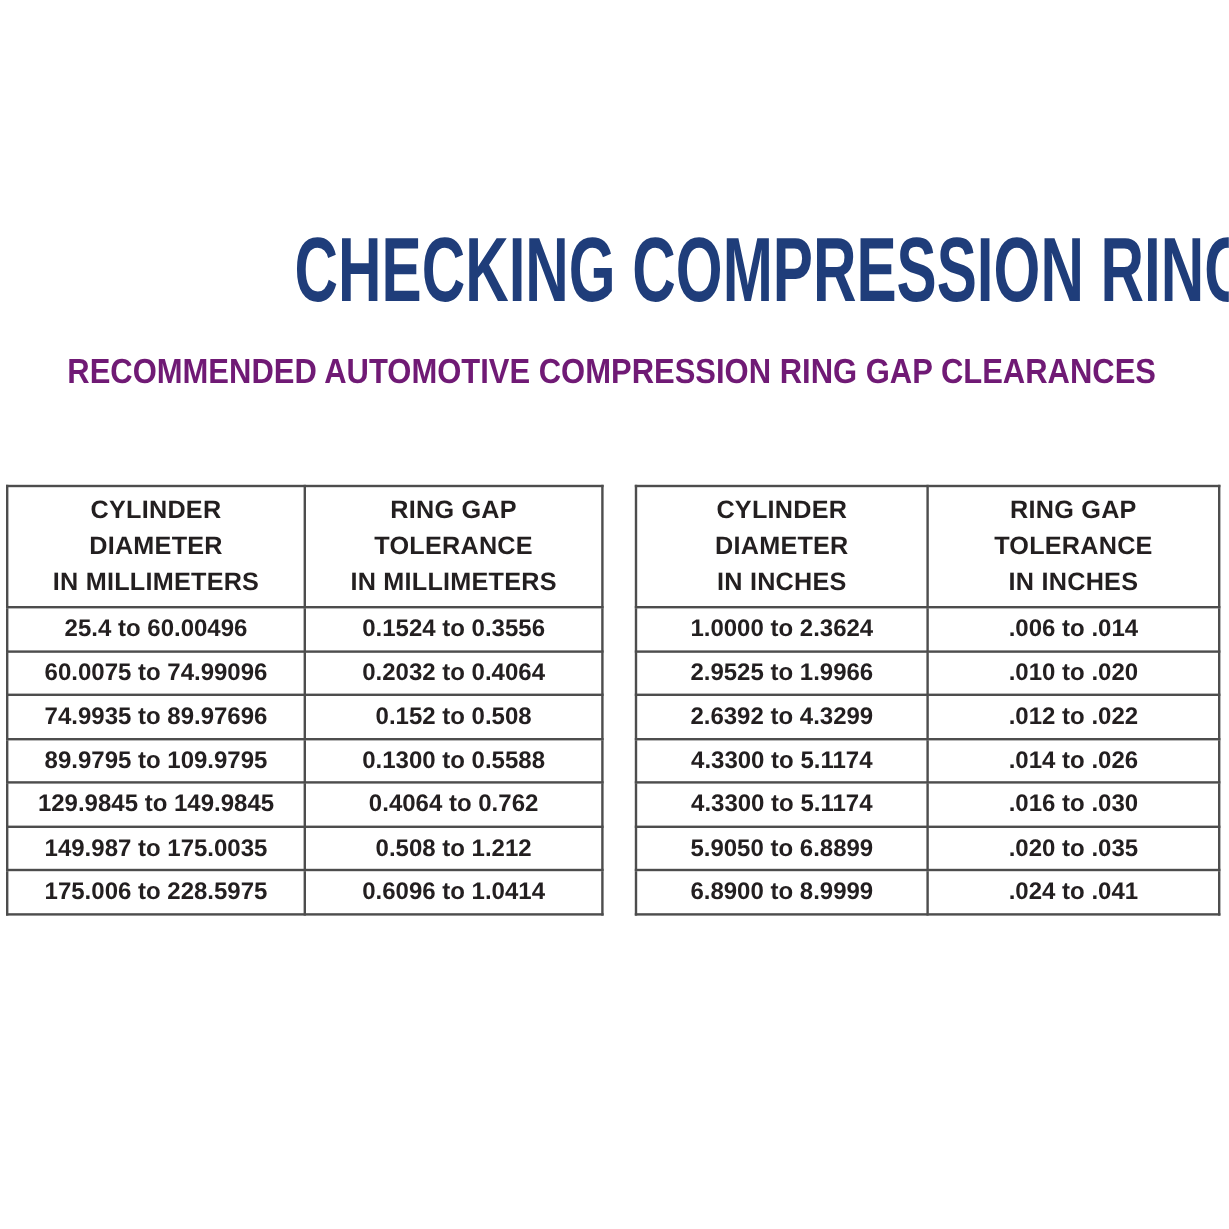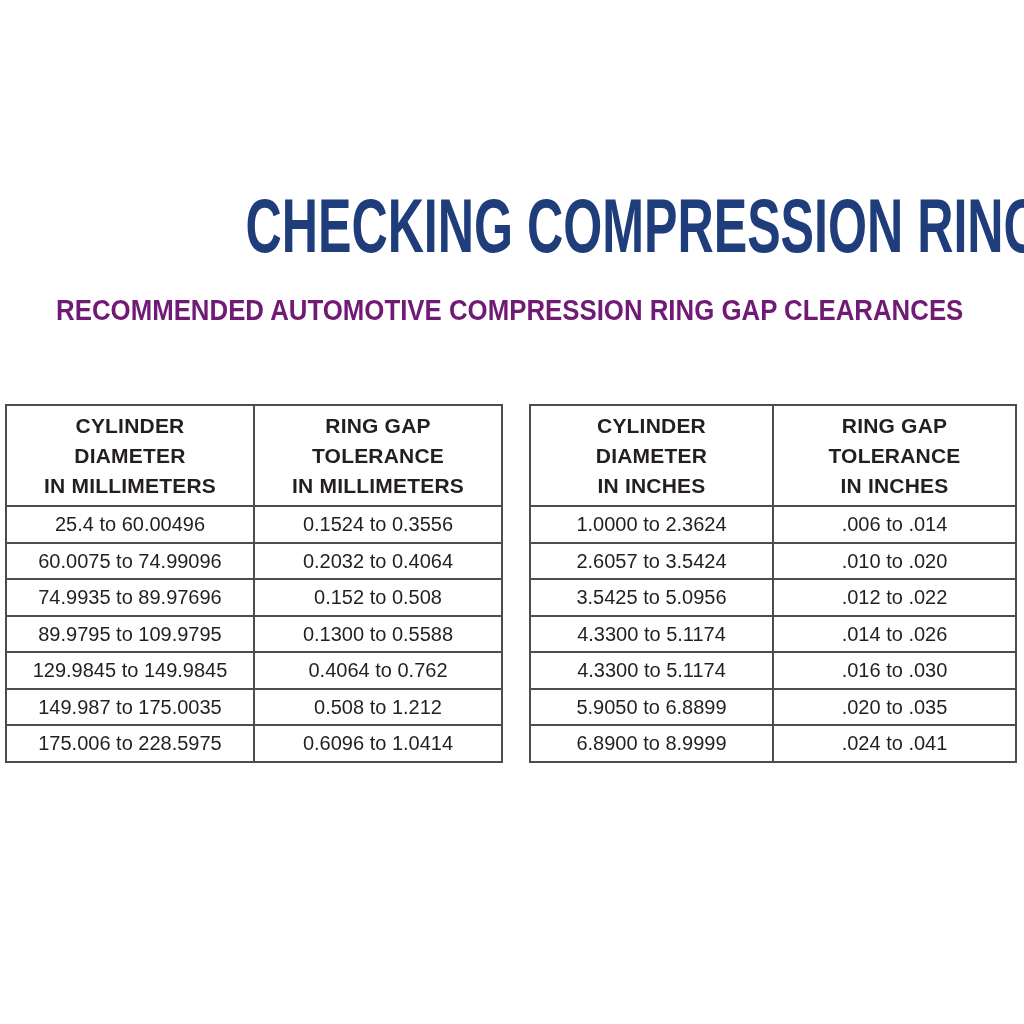--- a/index.html
+++ b/index.html
@@ -75,21 +75,21 @@
     height: 101px;
     font-size: 21px;
     font-weight: bold;
     line-height: 30px;
     white-space: pre-line;
     letter-spacing: 0.2px;
   }
   table.spec td {
     height: 36.5px;
     font-size: 20px;
-    font-weight: normal;
+    font-weight: bold;
     line-height: 22px;
   }
 </style>
 </head>
 <body>
 
 <div class="page">
 
   <h1 class="title"><span class="squeeze">CHECKING COMPRESSION RING GAPS</span></h1>
 
@@ -150,25 +150,25 @@
 TOLERANCE
 IN INCHES</th>
         </tr>
       </thead>
       <tbody>
         <tr>
           <td>1.0000 to 2.3624</td>
           <td>.006 to .014</td>
         </tr>
         <tr>
-          <td>2.6057 to 3.5424</td>
+          <td>2.9525 to 1.9966</td>
           <td>.010 to .020</td>
         </tr>
         <tr>
-          <td>3.5425 to 5.0956</td>
+          <td>2.6392 to 4.3299</td>
           <td>.012 to .022</td>
         </tr>
         <tr>
           <td>4.3300 to 5.1174</td>
           <td>.014 to .026</td>
         </tr>
         <tr>
           <td>4.3300 to 5.1174</td>
           <td>.016 to .030</td>
         </tr>

